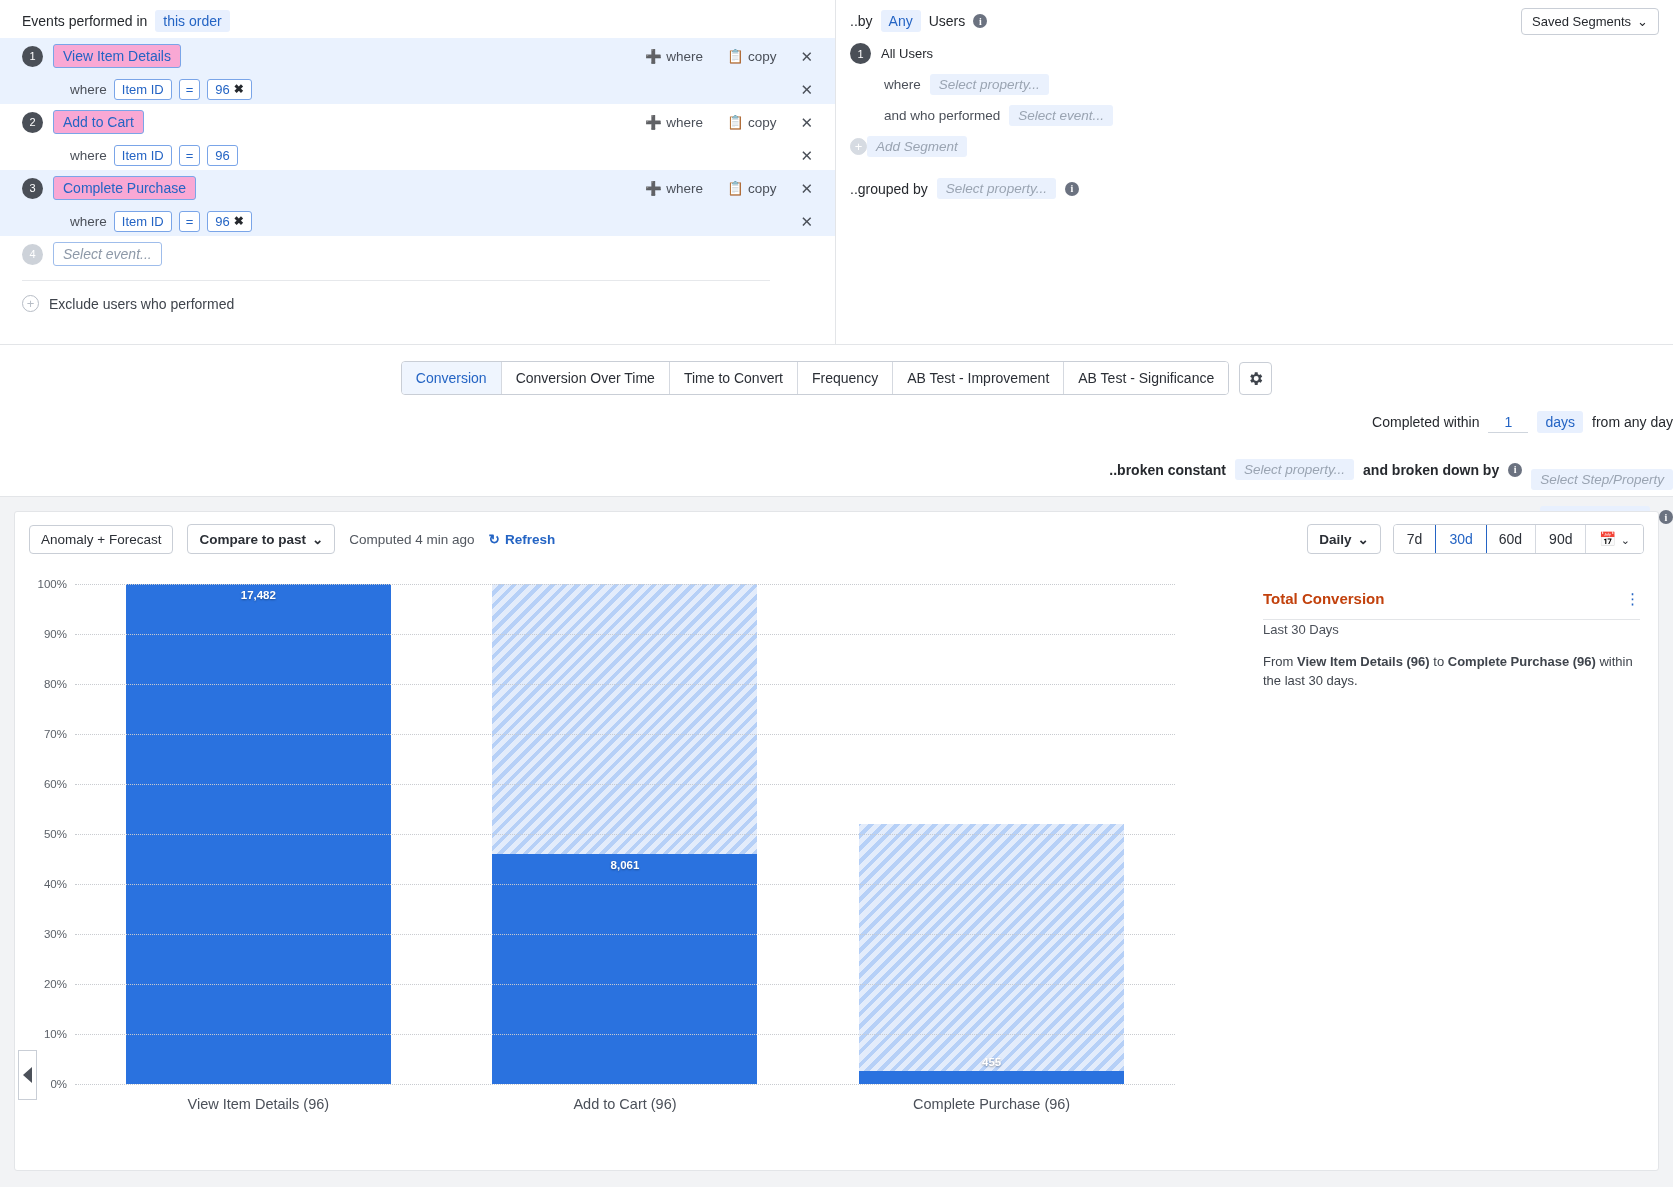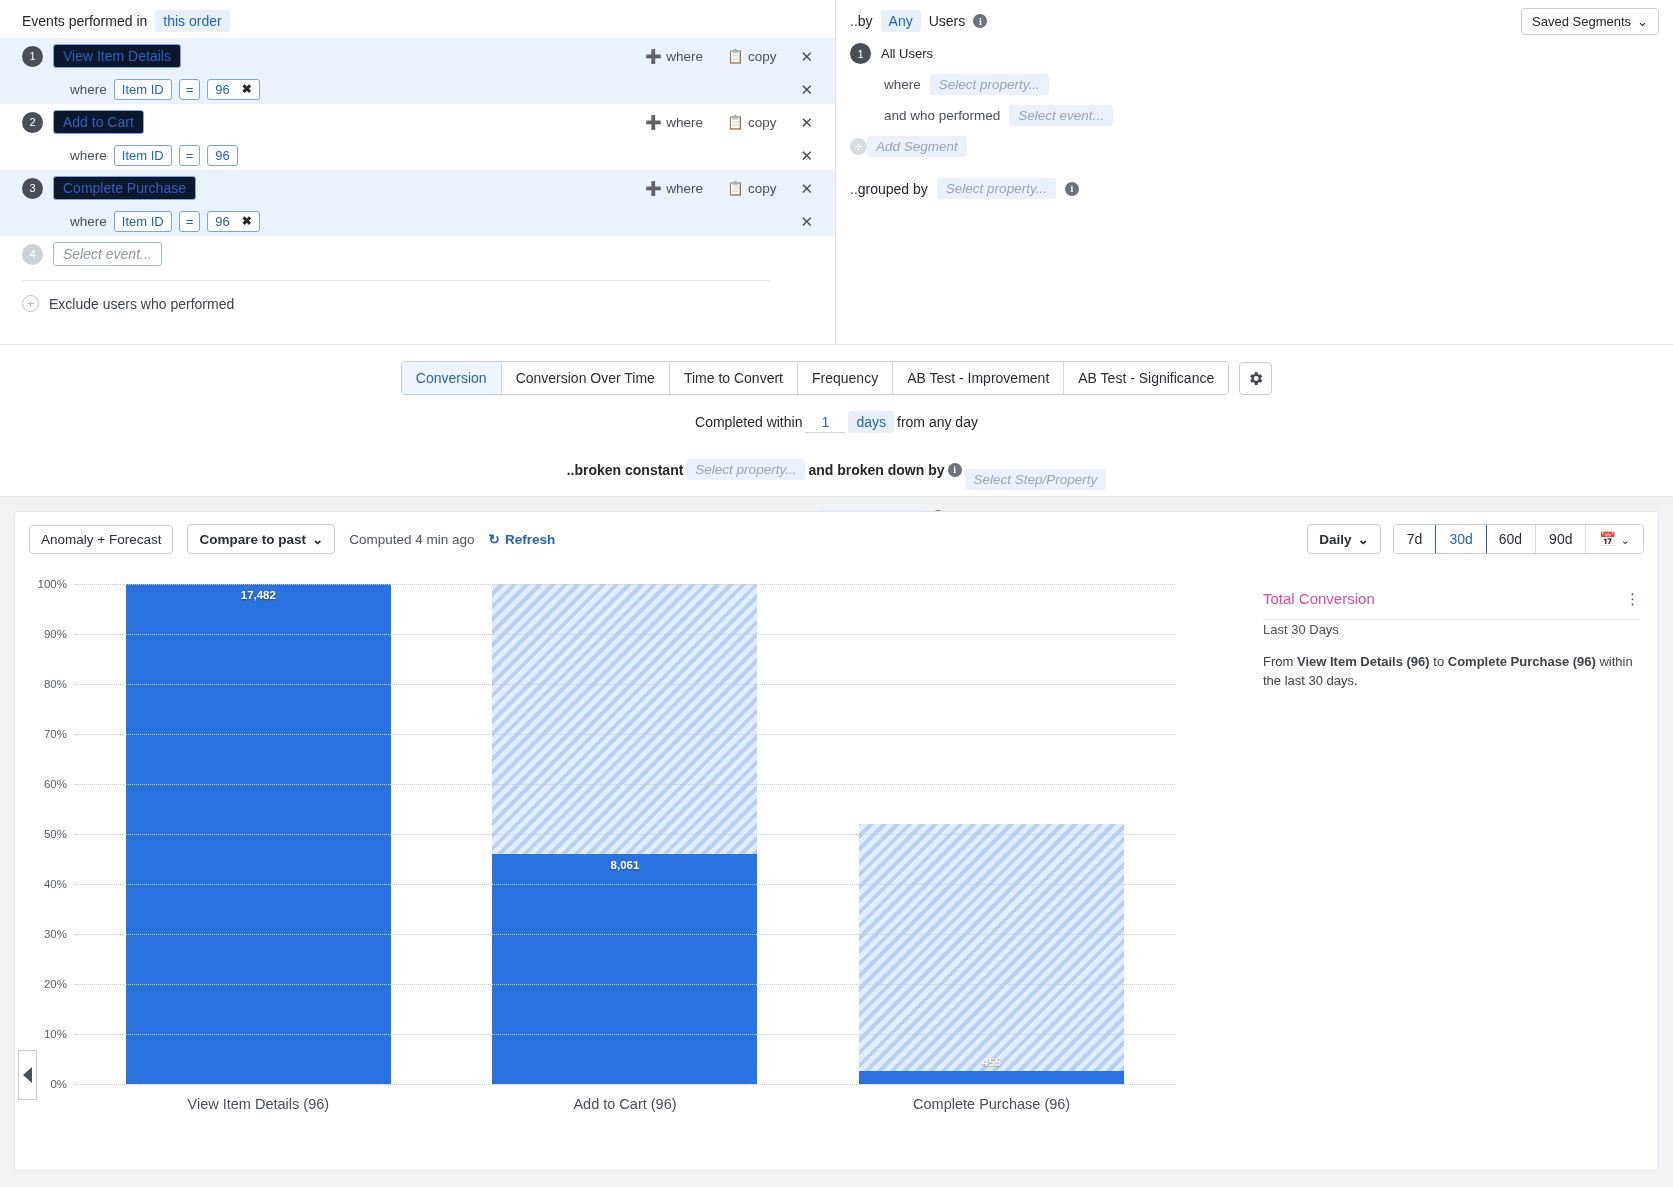--- a/index.html
+++ b/index.html
@@ -68,21 +68,21 @@
   .step-badge {
     width: 21px; height: 21px; border-radius: 50%;
     background: #4a4f57; color: #fff;
     font-size: 11px; display:flex; align-items:center; justify-content:center;
     margin-right: 10px; flex: none;
   }
   .step-badge.muted { background: #cdd2d9; color:#fff; }
   .event-name {
     border: 1px solid #7aa5e8;
     border-radius: 3px;
-    background: #0f172a;
+    background: #f9a8d4;
     color: #2464c4;
     padding: 3px 9px;
     font-size: 14px;
     cursor: pointer;
   }
   .event-name.ghost {
     color: #8e99a8; font-style: italic; background:#fff; border-color:#9fbdeb;
   }
   .row-actions {
     margin-left: auto;
@@ -102,21 +102,21 @@
   .prop-box {
     border:1px solid #7aa5e8; border-radius:3px;
     color:#2464c4; background:#fff;
     padding:2px 7px; font-size:13px; cursor:pointer;
   }
   .prop-box.eq { padding: 2px 6px; }
   .val-box {
     border:1px solid #7aa5e8; border-radius:3px;
     color:#2464c4; background:#fff;
     padding:2px 7px; font-size:13px; cursor:pointer;
-    display:flex; align-items:center; gap:12px;
+    display:flex; align-items:center; gap:4px;
   }
   .val-box .clear { font-weight:bold; color:#26292e; font-size:12px; }
   .where-row .trail-x { margin-left:auto; }
 
   .divider-line {
     margin: 8px 22px 0 22px;
     border-top: 1px solid #e6e8eb;
     width: 748px;
   }
   .exclude-row {
@@ -173,21 +173,21 @@
     padding: 8px 14px; font-size:14px; color:#2b2f36;
     border-right:1px solid #d5d9e0; cursor:pointer; background:#fff;
     white-space:nowrap;
   }
   .tab:last-child { border-right:none; }
   .tab.active { background:#eff5fe; color:#2464c4; }
   .gear-btn {
     width:33px;height:33px;border:1px solid #c9ced6;border-radius:4px;
     background:#fff;display:flex;align-items:center;justify-content:center;cursor:pointer;
   }
-  .cfg-line { display:flex; justify-content:center; align-items:center; gap:3px; margin-top:16px; font-size:14px;}
+  .cfg-line { display:flex; justify-content:flex-end; align-items:center; gap:9px; margin-top:16px; font-size:14px;}
   .cfg-line.b { font-weight:bold; }
   .num-input {
     width: 40px; text-align:center; color:#2464c4;
     border:none; border-bottom:1px solid #cfd5dd; background:#fff;
     font-size:14px; font-family:"Liberation Sans", sans-serif;
     padding: 2px 0; outline:none;
   }
 
   
   .chart-wrap {
@@ -257,21 +257,21 @@
     color:#fff; font-size:11.5px; font-weight:bold;
     text-shadow: 0 1px 2px rgba(0,0,0,.35);
   }
   .xlabels {
     position:absolute; left:60px; right:70px; bottom:0; height:40px;
     display:flex; justify-content:space-around; align-items:center;
   }
   .xlabel { width:265px; text-align:center; font-size:14.5px; color:#4b5059; }
 
   .side-title-row { display:flex; align-items:center; border-bottom:1px solid #e3e5e8; padding-bottom:12px;}
-  .side-title { font-size:15px; font-weight:normal; color:#ec4899; }
+  .side-title { font-size:15px; font-weight:bold; color:#c2410c; }
   .kebab { margin-left:auto; color:#2464c4; cursor:pointer; line-height:1; font-size:15px; letter-spacing:0; }
   .bignum { font-size:34px; font-weight:bold; color:#1c1f24; margin-top:30px; letter-spacing:-0.5px;}
   .subnum { font-size:13px; color:#4b5059; margin-top:2px;}
   .desc { font-size:13px; color:#3f444c; margin-top:16px; line-height:1.45; }
   .desc b { font-weight:bold; }
 
   
   .collapse-handle {
     position:absolute; left:3px; bottom: 70px;
     width:19px; height:50px;

